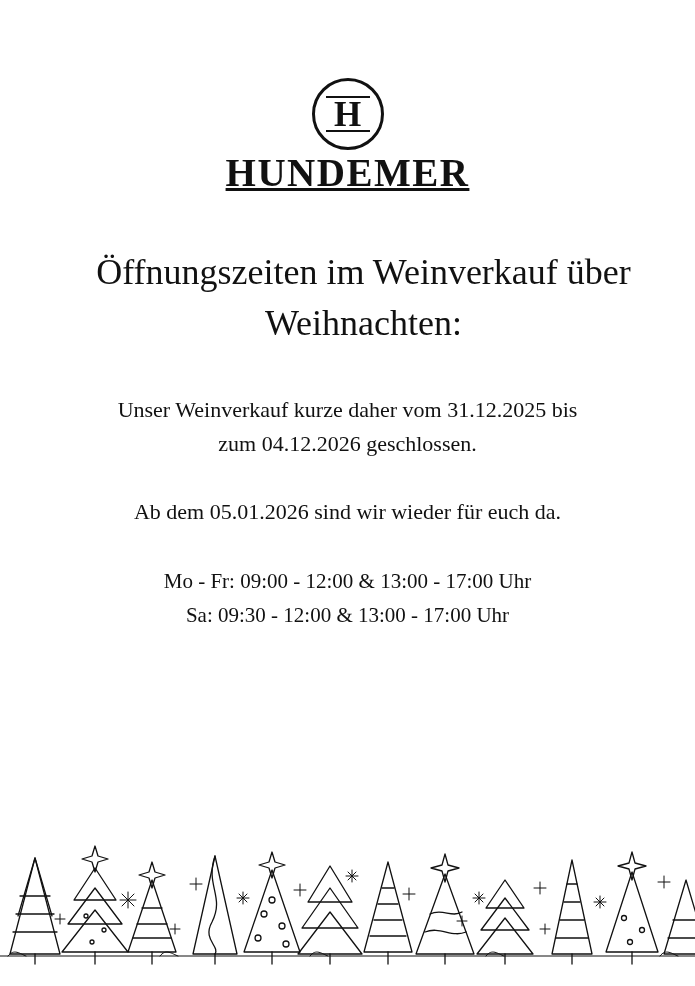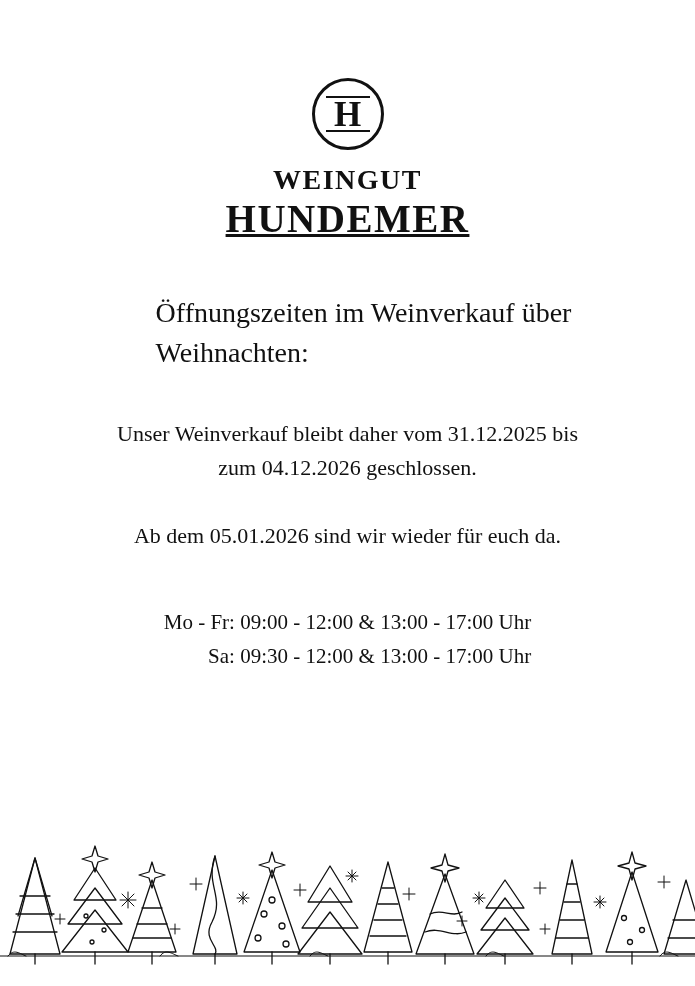--- a/index.html
+++ b/index.html
@@ -68,39 +68,40 @@
   .brand-main {
     font-weight: bold;
     font-size: 39px;
     letter-spacing: 1.5px;
     text-decoration: underline;
   }
 
   
   .headline {
     margin-top: 52px;
-    font-size: 28px;
+    font-size: 36px;
     line-height: 1.42;
+    text-align: center;
     max-width: 600px;
     margin-left: 32px;
   }
 
   
   .body-block {
     margin-top: 44px;
     text-align: center;
     font-size: 22px;
     line-height: 1.55;
     max-width: 640px;
   }
   .body-block p { margin: 0; }
   .para-gap { margin-top: 34px !important; }
   .hours-block {
-    margin-top: 52px;
-    text-align: right;
+    margin-top: 34px;
+    text-align: center;
     font-size: 21px;
     line-height: 1.62;
   }
   .hours-block p { margin: 0; }
   b { font-weight: normal; }
 
   
   .footer-art {
     position: absolute;
     left: 0;
@@ -114,31 +115,30 @@
 <body>
 
 <div class="page">
 
   <div class="logo-block">
     <div class="logo-mark">
       <div class="bar-top"></div>
       <div class="bar-bottom"></div>
       <span class="logo-letter">H</span>
     </div>
-    <div class="brand-top">WEINGUT</div>
     <div class="brand-main">HUNDEMER</div>
   </div>
 
   <div class="headline">
     <div>Öffnungszeiten im Weinverkauf über</div>
     <div>Weihnachten:</div>
   </div>
 
   <div class="body-block">
-    <p><span>Unser Weinverkauf bleibt daher vom </span><b>31.12.2025</b><span> bis</span></p>
+    <p><span>Unser Weinverkauf kurze daher vom </span><b>31.12.2025</b><span> bis</span></p>
     <p><span>zum </span><b>04.12.2026</b><span> geschlossen.</span></p>
     <p class="para-gap"><span>Ab dem </span><b>05.01.2026</b><span> sind wir wieder für euch da.</span></p>
   </div>
 
   <div class="hours-block">
     <p>Mo - Fr: 09:00 - 12:00 &amp; 13:00 - 17:00 Uhr</p>
     <p>Sa: 09:30 - 12:00 &amp; 13:00 - 17:00 Uhr</p>
   </div>
 
   <div class="footer-art">

